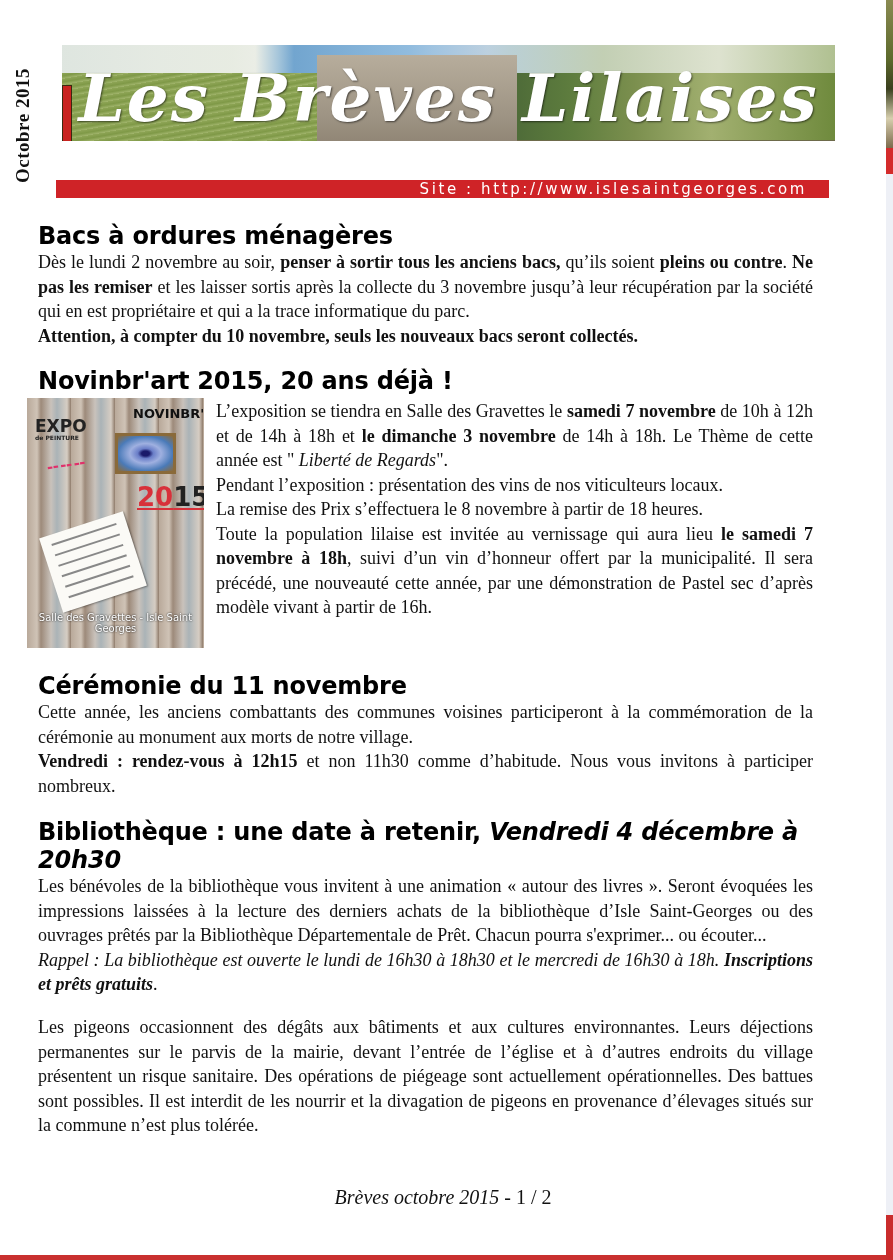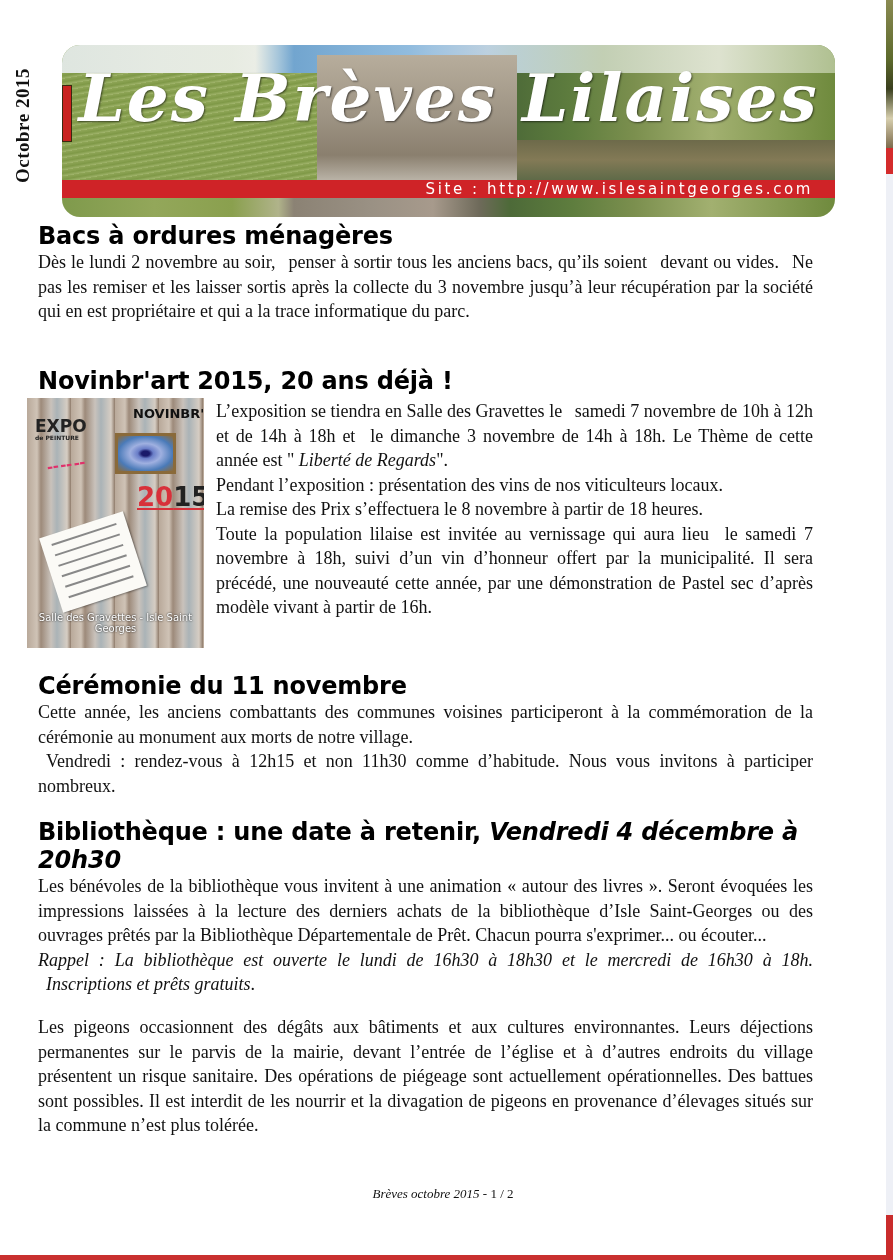--- a/index.html
+++ b/index.html
@@ -21,27 +21,26 @@
   .bottom-bar { position: absolute; left: 0; top: 1255px; width: 886px; height: 5px; background: #c9302f; }
 
   
   .month-label {
     position: absolute; left: 12px; top: 183px;
     transform: rotate(-90deg); transform-origin: left top;
     font-family: "Liberation Serif", serif; font-weight: bold; font-size: 19px;
     letter-spacing: 0.5px; white-space: nowrap; width: 140px; color: #111;
   }
   .banner {
-    position: absolute; left: 62px; top: 45px; width: 773px; height: 172px; overflow: hidden;
+    position: absolute; left: 62px; top: 45px; width: 773px; height: 96px; overflow: hidden;
     background:
       linear-gradient(90deg,
         #7f9a4c 0%, #93a75a 12%, #8aa04e 22%, #b0b38a 28%,
         #8b8274 30%, #9a9184 40%, #a79a8c 48%, #6e6a5a 54%,
         #4d6a38 58%, #5e7d3e 66%, #7b8f4e 74%, #a2b070 84%, #6f8a3d 100%);
-    border-radius: 18px;
   }
   .banner .sky {
     position: absolute; left: 0; top: 0; width: 100%; height: 28px;
     background: linear-gradient(90deg, #e9eef0 0%, #f3f5f3 25%, #6fa9d9 30%, #8fc0e8 45%, #c6dcef 55%, #ccd7c0 70%, #e4e8da 85%, #b7c69a 100%);
     opacity: 0.9;
   }
   .banner .field {
     position: absolute; left: 0; top: 28px; width: 255px; height: 107px;
     background: repeating-linear-gradient(170deg, #8ea556 0px, #7f9947 3px, #a0b46b 6px);
   }
@@ -57,40 +56,40 @@
     position: absolute; left: 0; top: 40px; width: 8px; height: 55px;
     background: #c8231f; border: 1px solid #3a2a10;
   }
   .banner-title {
     position: absolute; left: 0; top: 14px; width: 100%; text-align: center;
     font-family: "DejaVu Serif", serif; font-style: italic; font-weight: bold;
     font-size: 66px; color: #ffffff; letter-spacing: 2px;
     text-shadow: 1px 1px 2px rgba(0,0,0,0.55);
   }
   .site-bar {
-    position: absolute; left: 62px; top: 180px; width: 773px; height: 18px;
+    position: absolute; left: 56px; top: 180px; width: 773px; height: 18px;
     background: #cf2327;
   }
   .site-bar span {
     position: absolute; right: 22px; top: 0px;
     font-family: "DejaVu Sans", sans-serif; font-size: 15px; line-height: 18px;
     color: #ffffff; letter-spacing: 2.6px;
   }
 
   
   .content { position: absolute; left: 38px; top: 222px; width: 775px; }
   .section h2 {
     margin: 0; font-family: "DejaVu Sans", sans-serif; font-weight: bold;
     font-size: 24px; line-height: 28px; color: #000; letter-spacing: -0.2px;
   }
   .section h2 .h-italic { font-style: italic; }
   .section p {
     margin: 0; font-size: 18px; line-height: 24.5px; text-align: justify; color: #111;
   }
-  .section p b { font-weight: normal; margin-left: 8px; }
+  .section p b { font-weight: bold; }
   .section p i { font-style: italic; }
   .s1 { position: absolute; top: 0; left: 0; width: 775px; }
   .s2 { position: absolute; top: 145px; left: 0; width: 775px; }
   .s3 { position: absolute; top: 450px; left: 0; width: 775px; }
   .s4 { position: absolute; top: 596px; left: 0; width: 775px; }
   .s5 { position: absolute; top: 793px; left: 0; width: 775px; }
 
   .novinbr-body { position: relative; height: 280px; }
   .poster {
     position: absolute; left: -11px; top: 3px; width: 177px; height: 250px; overflow: hidden;
@@ -113,21 +112,21 @@
   .poster .year span { color: #222; }
   .poster .card { position: absolute; left: 22px; top: 125px; width: 88px; height: 78px;
     background: #fbfaf6; transform: rotate(-18deg); box-shadow: 1px 1px 2px rgba(0,0,0,0.4); }
   .poster .card-line { display: block; height: 2px; margin: 9px 10px 0; background: #888; }
   .poster .footer { position: absolute; left: 0; bottom: 14px; width: 100%; text-align: center;
     font-family: "DejaVu Sans", sans-serif; font-size: 10px; color: #fff; text-shadow: 0 0 2px #000; }
   .novinbr-text { position: absolute; left: 178px; top: 0; width: 597px; }
 
   .page-footer {
     position: absolute; left: 0; top: 1186px; width: 886px; text-align: center;
-    font-size: 13px; color: #111;
+    font-size: 20px; color: #111;
   }
   .page-footer i { font-style: italic; }
 </style>
 </head>
 <body>
 
 <div class="side-strip">
   <div class="photo"></div>
   <div class="red"></div>
   <div class="red-bottom"></div>
@@ -145,21 +144,22 @@
   <div class="banner-title">Les Brèves Lilaises</div>
 </div>
 <div class="site-bar">
   <span>Site : http://www.islesaintgeorges.com</span>
 </div>
 
 <div class="content">
 
   <div class="section s1">
     <h2>Bacs à ordures ménagères</h2>
-    <p><span>Dès le lundi 2 novembre au soir, </span><b>penser à sortir tous les anciens bacs,</b><span> qu’ils soient </span><b>devant ou vides</b><span>. </span><b>Ne pas les remiser</b><span> et les laisser sortis après la collecte du 3 novembre jusqu’à leur récupération par la société qui en est propriétaire et qui a la trace informatique du parc.</span></p>
+    <p><span>Dès le lundi 2 novembre au soir, </span><b>penser à sortir tous les anciens bacs,</b><span> qu’ils soient </span><b>pleins ou contre</b><span>. </span><b>Ne pas les remiser</b><span> et les laisser sortis après la collecte du 3 novembre jusqu’à leur récupération par la société qui en est propriétaire et qui a la trace informatique du parc.</span></p>
+    <p><b>Attention, à compter du 10 novembre, seuls les nouveaux bacs seront collectés.</b></p>
   </div>
 
   <div class="section s2">
     <h2>Novinbr'art 2015, 20 ans déjà !</h2>
     <div class="novinbr-body">
       <div class="poster">
         <div class="expo"><span>EXPO</span><small>de PEINTURE</small></div>
         <div class="nov"><span style="color:#111;font-size:13px">NOVINBR'</span><span>art</span></div>
         <div class="eye"></div>
         <div class="pink">▬▬ ▬▬ ▬▬</div>

